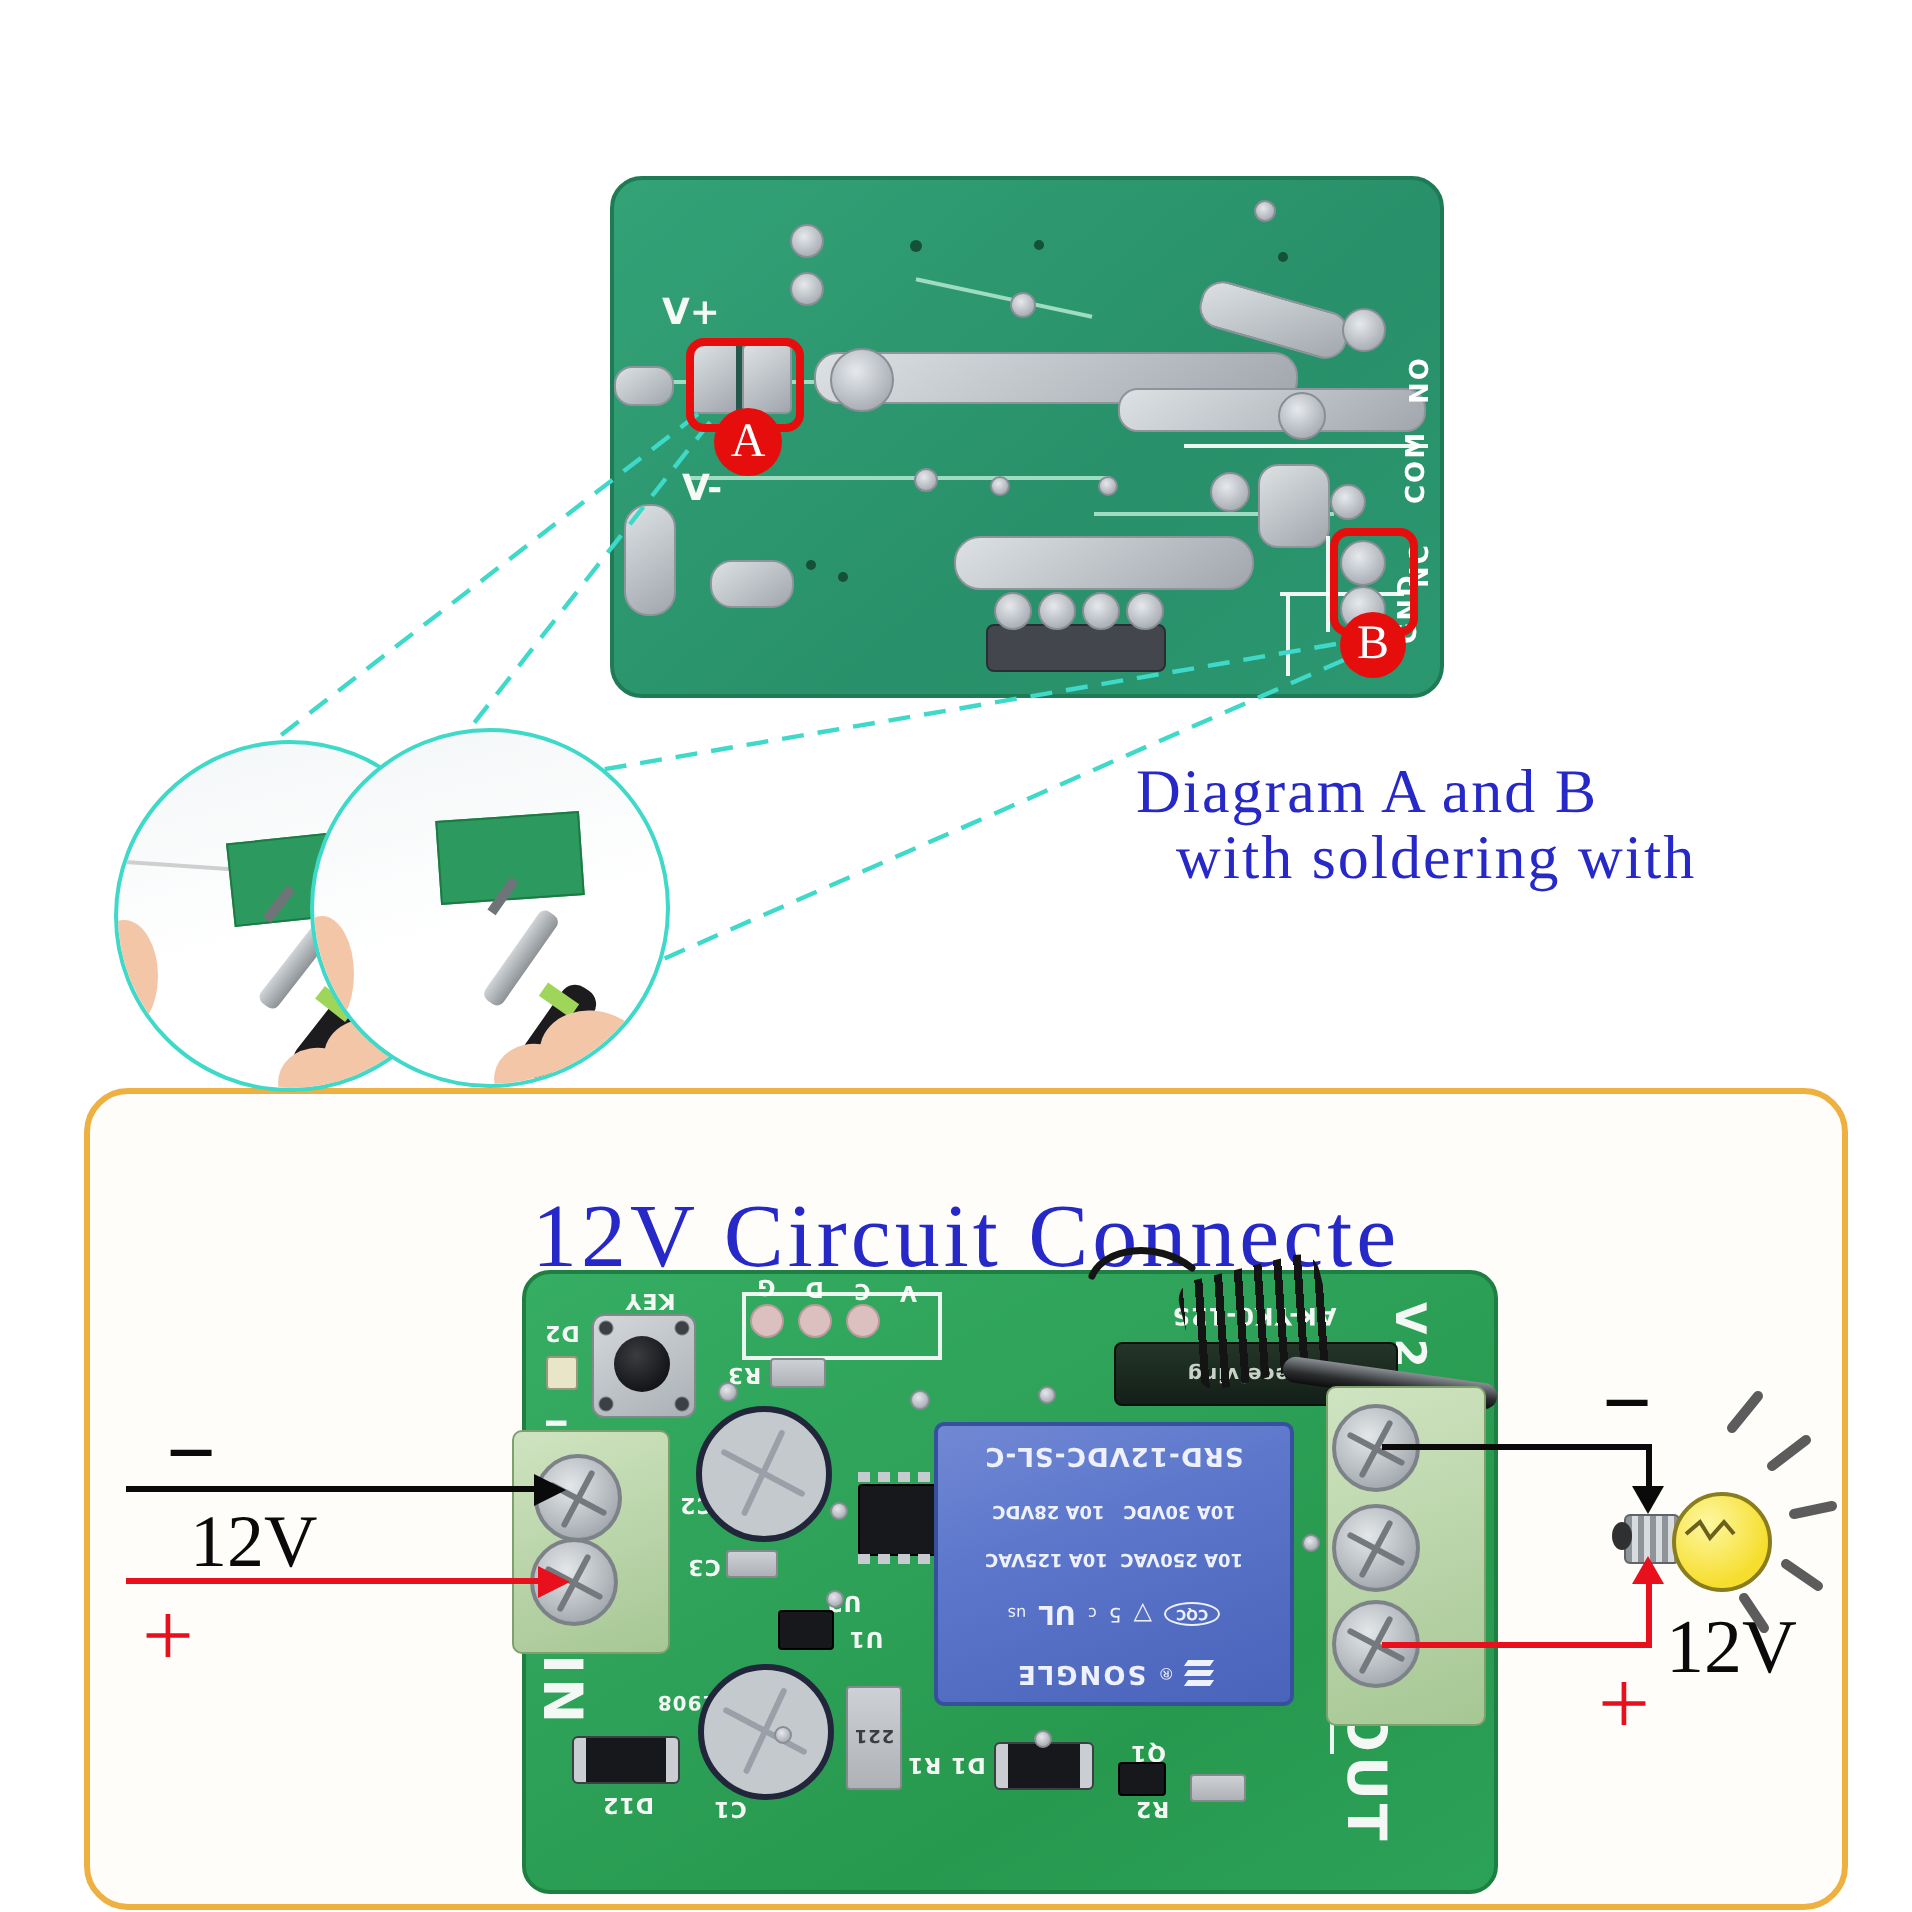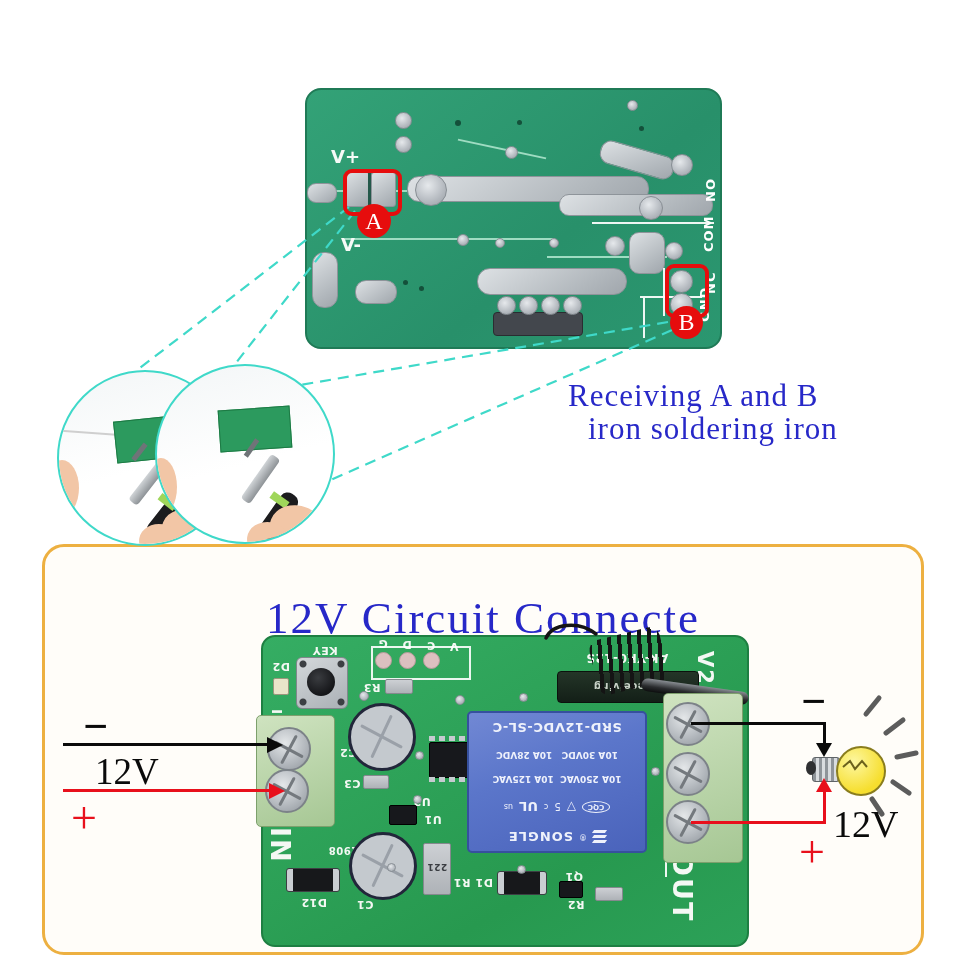--- a/index.html
+++ b/index.html
@@ -180,22 +180,22 @@
     <div class="skin" style="left:-12px;top:92px;width:32px;height:58px;"></div>
     <div class="abs" style="left:62px;top:42px;width:70px;height:40px;background:#2c9a5e;border:1px solid #1d7a44;transform:rotate(-4deg);"></div>
     <div class="abs" style="left:92px;top:72px;width:5px;height:20px;background:#6f7478;transform:rotate(35deg);"></div>
     <div class="abs" style="left:98px;top:86px;width:11px;height:54px;background:linear-gradient(90deg,#d0d4d7,#8d9296);transform:rotate(35deg);border-radius:4px;"></div>
     <div class="abs" style="left:112px;top:124px;width:19px;height:52px;background:#1c1c1e;border-radius:8px;transform:rotate(35deg);"></div>
     <div class="abs" style="left:113px;top:130px;width:19px;height:8px;background:#9fd65a;transform:rotate(35deg);"></div>
     <div class="skin" style="left:112px;top:140px;width:58px;height:48px;transform:rotate(22deg);"></div>
     <div class="skin" style="left:90px;top:156px;width:42px;height:36px;transform:rotate(8deg);"></div>
   </div>
 
-  <div class="note" style="left:568px;top:378px;">Receiving A and B</div>
-  <div class="note" style="left:588px;top:411px;">iron soldering iron</div>
+  <div class="note" style="left:568px;top:378px;">Diagram A and B</div>
+  <div class="note" style="left:588px;top:411px;">with soldering with</div>
 
   <div id="frame">
     <h2 class="title" style="left:0;right:0;top:8px;font-size:45px;letter-spacing:2px;">12V Circuit Connecte</h2>
 
     <div id="pcb-bot">
 
       <span class="sk" style="left:42px;top:7px;width:40px;">KEY</span>
       <span class="sk" style="left:4px;top:23px;width:28px;">D2</span>
       <span class="sk" style="left:98px;top:44px;width:22px;">R3</span>
       <span class="sk" style="left:74px;top:109px;width:22px;">C2</span>

